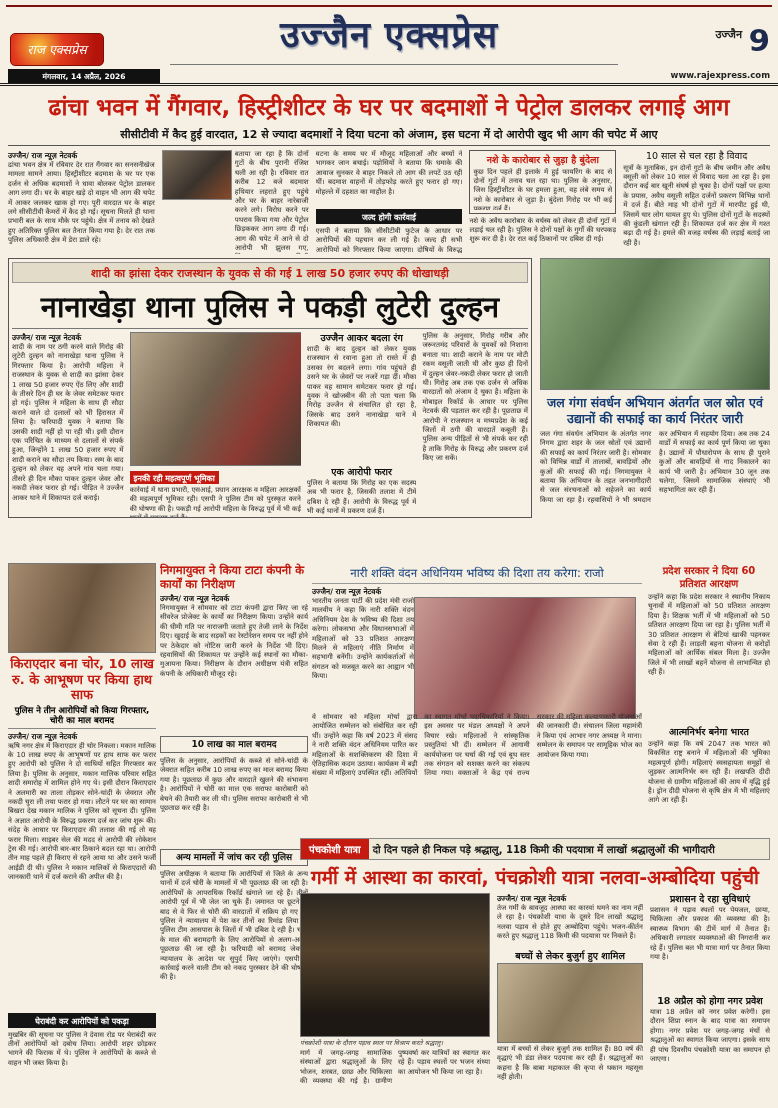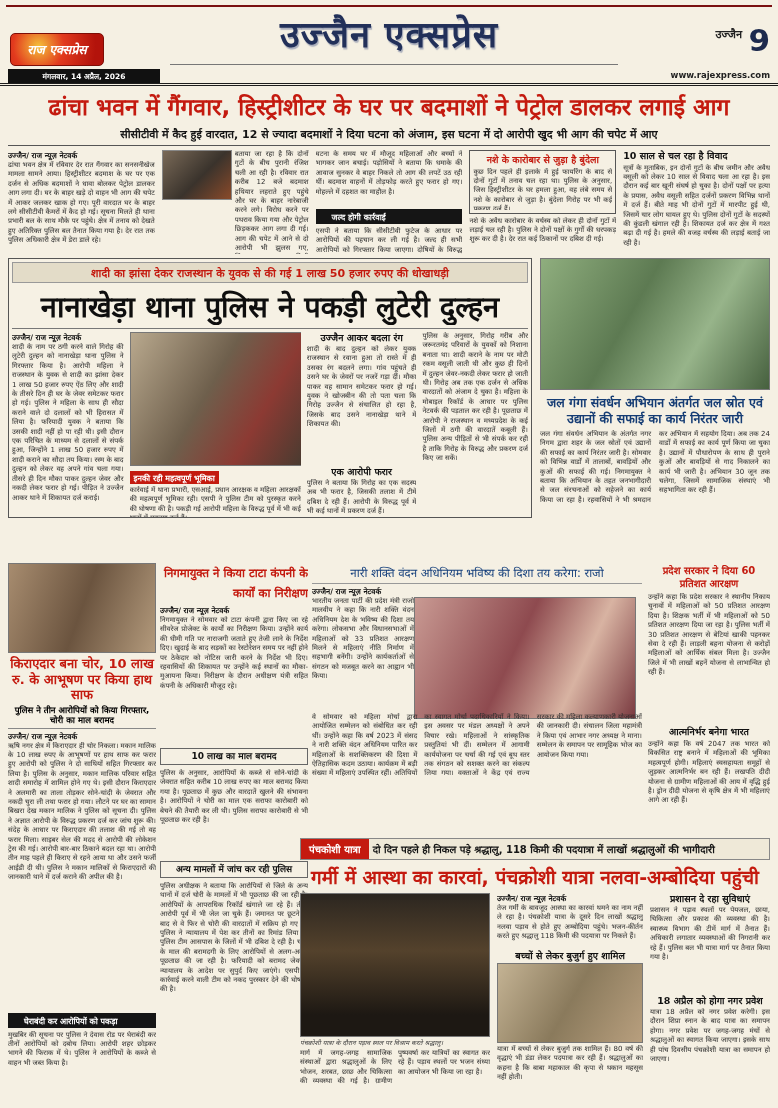--- a/index.html
+++ b/index.html
@@ -5,37 +5,37 @@
   *{margin:0;padding:0;box-sizing:border-box}
   html,body{width:778px;height:1108px}
   body{background:#d8d2c2;font-family:"DejaVu Sans","Liberation Sans",sans-serif}
   .page{position:relative;width:778px;height:1108px;background:#f5f0e3;overflow:hidden}
   .txt{font-size:7px;line-height:9.4px;text-align:justify;color:#2b2b2b;overflow:hidden}
   .byline{font-size:7.5px;font-weight:700;color:#101010;margin-bottom:1px}
   
   .header{position:absolute;top:0;left:0;width:778px;height:86px;border-bottom:3px double #1d1d1d}
   .toprule{position:absolute;top:5px;left:6px;right:6px;height:2px;background:#7a1010}
   .paper-title{position:absolute;top:9px;left:0;width:100%;text-align:center;font-size:36px;font-weight:900;color:#223059;text-shadow:1px 2px 1px rgba(110,120,155,.55);letter-spacing:1px;white-space:nowrap}
-  .logo-box{position:absolute;top:33px;left:10px;width:94px;height:33px;background:radial-gradient(circle at 30% 40%,#f4c13a 0%,#e23a1e 38%,#b3130b 85%);border-radius:5px;color:#fff;font-weight:700;font-size:12.5px;font-style:italic;display:flex;align-items:center;justify-content:center;text-align:center;line-height:14px;border:1px solid #7e0d06}
+  .logo-box{position:absolute;top:33px;left:10px;width:94px;height:33px;background:radial-gradient(circle at 30% 40%,#f4c13a 0%,#e23a1e 38%,#b3130b 85%);border-radius:5px;color:#fff;font-weight:400;font-size:12.5px;font-style:italic;display:flex;align-items:center;justify-content:center;text-align:center;line-height:14px;border:1px solid #7e0d06}
   .date-bar{position:absolute;top:69px;left:8px;width:152px;background:#111;color:#fff;font-size:7.5px;font-weight:700;text-align:center;padding:2px 0}
   .edition{position:absolute;top:26px;right:36px;font-size:11px;font-weight:800;color:#222}
   .pageno{position:absolute;top:22px;right:8px;font-size:31px;font-weight:900;color:#1d2a4d}
   .website{position:absolute;top:70px;right:8px;font-size:8.5px;font-weight:700;color:#222}
   .mid-rule{position:absolute;top:64px;left:170px;right:160px;height:1px;background:#777}
   
   .lead{position:absolute;top:90px;left:8px;width:762px;height:164px;overflow:hidden}
   .lead-headline{font-size:23px;font-weight:900;color:#c41a0f;text-align:center;white-space:nowrap;overflow:hidden}
   .lead-subhead{font-size:11px;font-weight:800;color:#141414;text-align:center;margin-top:4px;border-bottom:1px solid #555;padding-bottom:4px}
   .lead-cols{display:flex;gap:7px;margin-top:4px;height:110px}
   .lead-col{flex:1;overflow:hidden}
   .lead-photo{float:left;width:70px;height:50px;margin:0 3px 2px 0;border:1px solid #888;background:linear-gradient(135deg,#7a6a58 0%,#3a332c 55%,#8a4a2a 100%)}
-  .blackbar{background:#151515;color:#fff;font-size:8px;font-weight:800;padding:2px 16px;margin:3px 0}
+  .blackbar{background:#151515;color:#fff;font-size:8px;font-weight:800;text-align:center;padding:2px 16px;margin:3px 0}
   .newsbox{border:1px solid #555;padding:3px;margin-bottom:3px}
   .newsbox-title{color:#c41a0f;font-weight:800;font-size:9.5px;text-align:center;line-height:11.5px;margin-bottom:2px}
-  .minor-title{font-weight:700;font-size:9.5px;color:#111;line-height:11.5px;margin-bottom:2px}
+  .minor-title{font-weight:400;font-size:9.5px;color:#111;text-align:center;line-height:11.5px;margin-bottom:2px}
   
   .bride{position:absolute;top:258px;left:8px;width:524px;height:260px;border:1px solid #555;padding:3px;background:#f6f1e4;overflow:hidden}
   .bride-kicker{background:#e3dcc8;border:1px solid #999;color:#c41a0f;font-weight:800;font-size:11px;text-align:center;padding:2px 0;white-space:nowrap;overflow:hidden}
   .bride-headline{font-size:29px;font-weight:900;color:#0e0e0e;text-align:center;margin:3px 0;white-space:nowrap;overflow:hidden}
   .bride-row{display:flex;gap:6px;height:226px;border-top:1px solid #777;padding-top:3px}
   .bride-c1{width:112px;overflow:hidden}
   .bride-c2{width:172px;overflow:hidden}
   .bride-c3{width:110px;overflow:hidden}
   .bride-c4{width:106px;overflow:hidden}
   .bride-photo{width:172px;height:134px;border:1px solid #777;background:linear-gradient(120deg,#b9a98e 0%,#6e5f4c 45%,#8c3a33 72%,#4a3b30 100%)}
@@ -45,21 +45,21 @@
   .jal{position:absolute;top:258px;left:540px;width:230px;height:300px;overflow:hidden}
   .jal-photo{width:230px;height:132px;border:1px solid #777;background:linear-gradient(120deg,#8fae7e 0%,#5d7a52 40%,#97b48a 68%,#46603e 100%)}
   .jal-headline{color:#153c74;font-weight:800;font-size:12.5px;line-height:15.5px;text-align:center;margin:5px 0 4px}
   .jal-cols{column-count:2;column-gap:8px;height:104px}
   
   .colA{position:absolute;top:563px;left:8px;width:148px;height:545px;overflow:hidden}
   .colB{position:absolute;top:563px;left:160px;width:148px;height:545px;overflow:hidden}
   .groupphoto{width:148px;height:90px;border:1px solid #777;background:linear-gradient(110deg,#a78c6f 0%,#6b543f 50%,#b39a7c 100%);margin-bottom:3px}
   .thief-headline{color:#c41a0f;font-weight:900;font-size:13px;line-height:15.5px;text-align:center;margin:2px 0}
   .thief-subhead{font-weight:800;font-size:8.5px;line-height:10.5px;text-align:center;margin-bottom:2px;border-bottom:1px solid #888;padding-bottom:2px}
-  .tata-headline{color:#c41a0f;font-weight:900;font-size:11.5px;line-height:20px;text-align:right;margin-bottom:2px}
+  .tata-headline{color:#c41a0f;font-weight:900;font-size:11.5px;line-height:14px;text-align:left;margin-bottom:2px}
   .tbox{border:1px solid #666;padding:2px;text-align:center;font-weight:800;font-size:9px;line-height:11px;margin:4px 0;color:#111}
   
   .nari{position:absolute;top:565px;left:312px;width:330px;height:270px;overflow:hidden}
   .nari-headline{color:#16407c;font-weight:400;font-size:11.5px;text-align:center;white-space:nowrap;overflow:hidden;border-bottom:1px solid #999;padding-bottom:3px;margin-bottom:2px}
   .nari-row{display:flex;gap:0;height:112px}
   .nari-c1{width:102px;overflow:hidden}
   .nari-photo{width:222px;height:122px;border:1px solid #777;background:linear-gradient(115deg,#c99a93 0%,#8e4a4f 45%,#d8b3a2 72%,#7a3a40 100%)}
   .nari-below{column-count:3;column-gap:7px;height:112px;margin-top:4px}
   .nari-side{position:absolute;top:565px;left:648px;width:122px;height:270px;overflow:hidden}
   .side-title{color:#c41a0f;font-weight:900;font-size:10px;line-height:12.5px;text-align:center;margin-bottom:3px}

